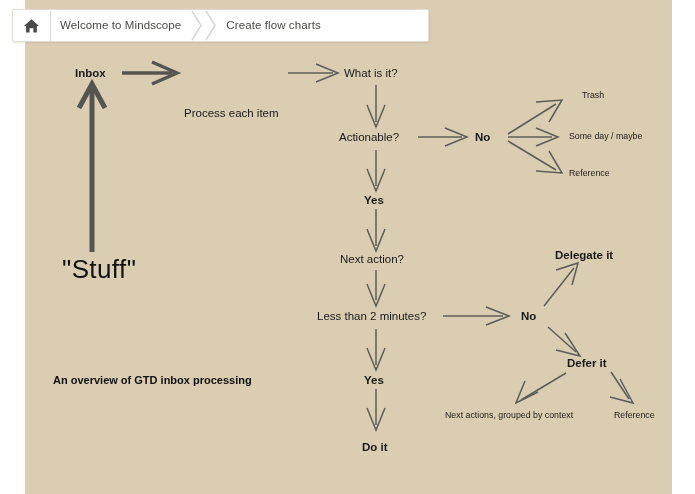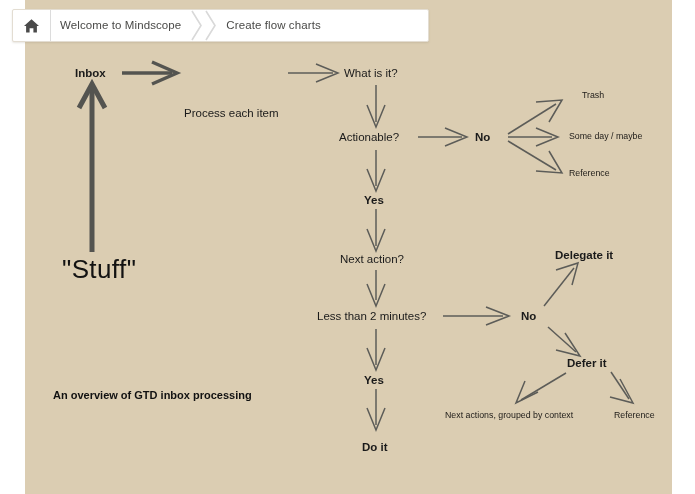--- a/index.html
+++ b/index.html
@@ -237,15 +237,15 @@
   <div class="node n-bold" style="left:555px; top:250px;">Delegate it</div>
   <div class="node n-bold" style="left:567px; top:358px;">Defer it</div>
 
   <div class="node n-small" style="left:417px; top:411px;padding-left:28px;">Next actions, grouped by context</div>
   <div class="node n-small" style="left:614px; top:411px;">Reference</div>
 
   <div class="node n-bold" style="left:364px; top:375px;">Yes</div>
   <div class="node n-bold" style="left:362px; top:442px;">Do it</div>
 
   <div class="node n-stuff" style="left:62px;  top:256px;">"Stuff"</div>
-  <div class="node n-cap" style="left:53px;  top:390px;text-align:right;">An overview of GTD inbox processing</div>
+  <div class="node n-cap" style="left:53px;  top:375px;text-align:right;">An overview of GTD inbox processing</div>
 
 </div>
 
 </body></html>

